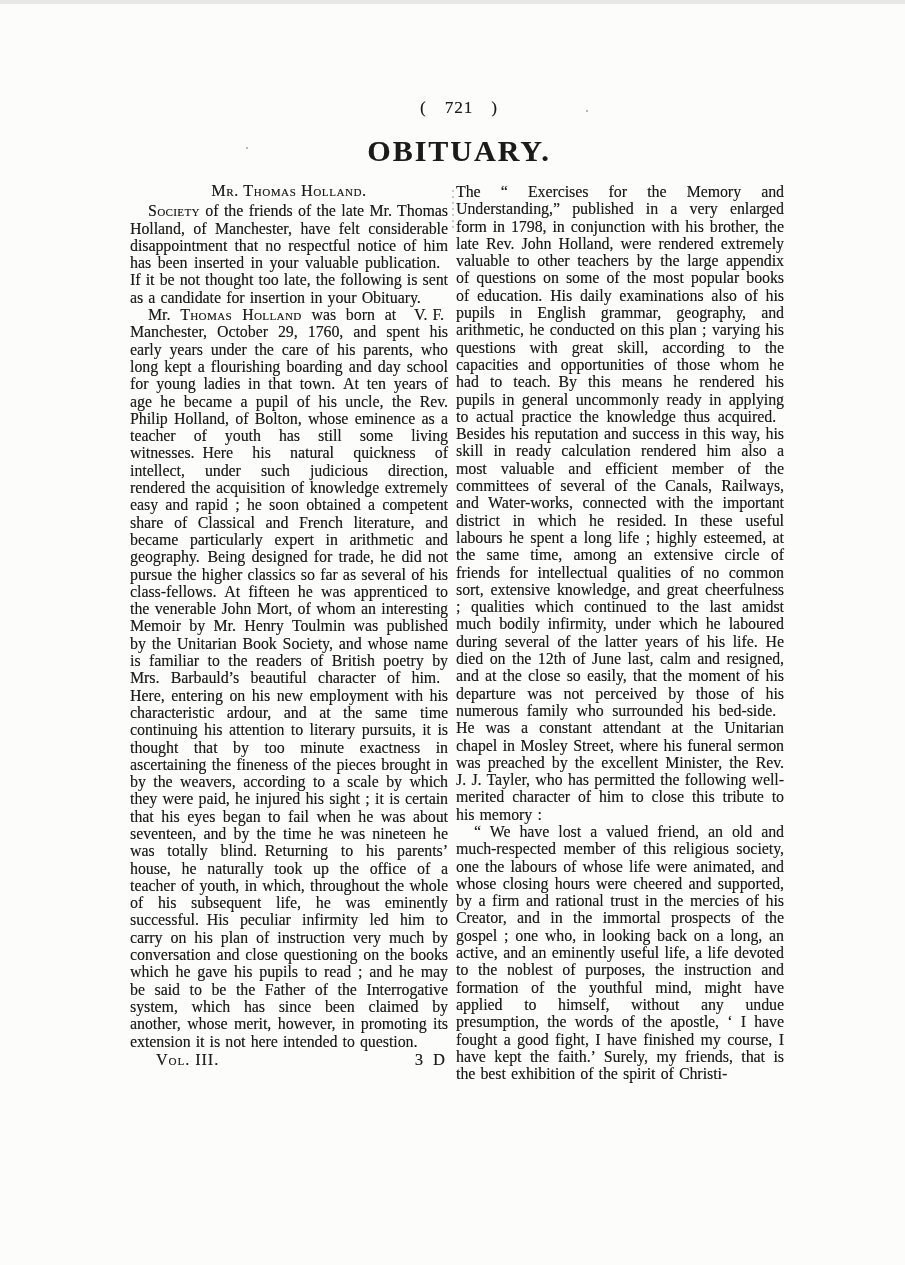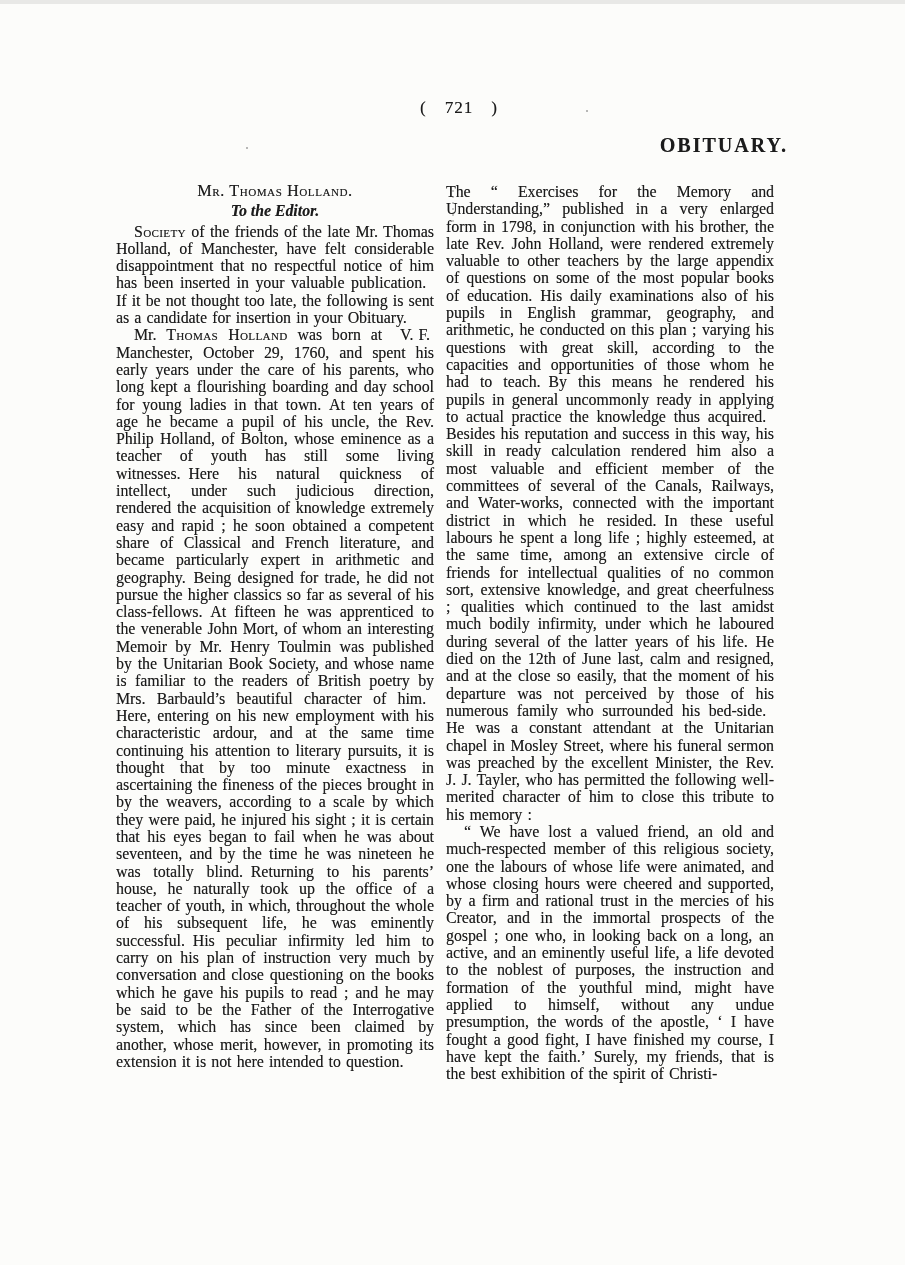--- a/index.html
+++ b/index.html
@@ -26,33 +26,32 @@
     text-align: center;
     font-size: 17px;
     letter-spacing: 1px;
   }
   .main-title {
     position: absolute;
     top: 130px;
     left: 130px;
     width: 658px;
     margin: 0;
-    text-align: right;
-    font-size: 20px;
+    text-align: center;
+    font-size: 30px;
     font-weight: bold;
     letter-spacing: 2px;
   }
   .columns {
     position: absolute;
     top: 179px;
-    left: 116px;
+    left: 130px;
     width: 658px;
     display: flex;
     gap: 8px;
-    justify-content: space-between;
   }
   .col { font-size: 15.8px; line-height: 17.3px; }
   .col-left  { width: 318px; flex: 0 0 318px; }
   .col-right { width: 328px; flex: 0 0 328px; }
   .art-heading {
     text-align: center;
     font-variant: small-caps;
     font-size: 16.2px;
     letter-spacing: 0.6px;
     margin: 0 0 2px 0;
@@ -122,26 +121,29 @@
   <h1 class="main-title">OBITUARY.</h1>
 
   <span class="scan-line"></span>
   <span class="scan-dot dot-a"></span>
   <span class="scan-dot dot-b"></span>
 
   <div class="columns">
 
     <div class="col col-left">
       <div class="art-heading">Mr. Thomas Holland.</div>
-      <div class="editor-line">To the Editor.</div>
 
       <p class="para"><span class="sc">Society</span><span> of the friends of the late Mr. Thomas Holland, of Manchester, have felt considerable disappointment that no respectful notice of him has been inserted in your valuable publication. If it be not thought too late, the following is sent as a candidate for insertion in your Obituary.</span><span class="sig">V. F.</span></p>
 
       <p class="para"><span>Mr. </span><span class="sc">Thomas Holland</span><span> was born at Manchester, October 29, 1760, and spent his early years under the care of his parents, who long kept a flourishing boarding and day school for young ladies in that town. At ten years of age he became a pupil of his uncle, the Rev. Philip Holland, of Bolton, whose eminence as a teacher of youth has still some living witnesses. Here his natural quickness of intellect, under such judicious direction, rendered the acquisition of knowledge extremely easy and rapid ; he soon obtained a competent share of Classical and French literature, and became particularly expert in arithmetic and geography. Being designed for trade, he did not pursue the higher classics so far as several of his class-fellows. At fifteen he was apprenticed to the venerable John Mort, of whom an interesting Memoir by Mr. Henry Toulmin was published by the Unitarian Book Society, and whose name is familiar to the readers of British poetry by Mrs. Barbauld’s beautiful character of him. Here, entering on his new employment with his characteristic ardour, and at the same time continuing his attention to literary pursuits, it is thought that by too minute exactness in ascertaining the fineness of the pieces brought in by the weavers, according to a scale by which they were paid, he injured his sight ; it is certain that his eyes began to fail when he was about seventeen, and by the time he was nineteen he was totally blind. Returning to his parents’ house, he naturally took up the office of a teacher of youth, in which, throughout the whole of his subsequent life, he was eminently successful. His peculiar infirmity led him to carry on his plan of instruction very much by conversation and close questioning on the books which he gave his pupils to read ; and he may be said to be the Father of the Interrogative system, which has since been claimed by another, whose merit, however, in promoting its extension it is not here intended to question.</span></p>
 
+      <div class="footer-row">
+        <span class="vol">Vol. III.</span>
+        <span class="sig-mark">3 D</span>
+      </div>
     </div>
 
     <div class="col col-right">
       <p class="para no-indent">The “ Exercises for the Memory and Understanding,” published in a very enlarged form in 1798, in conjunction with his brother, the late Rev. John Holland, were rendered extremely valuable to other teachers by the large appendix of questions on some of the most popular books of education. His daily examinations also of his pupils in English grammar, geography, and arithmetic, he conducted on this plan ; varying his questions with great skill, according to the capacities and opportunities of those whom he had to teach. By this means he rendered his pupils in general uncommonly ready in applying to actual practice the knowledge thus acquired. Besides his reputation and success in this way, his skill in ready calculation rendered him also a most valuable and efficient member of the committees of several of the Canals, Railways, and Water-works, connected with the important district in which he resided. In these useful labours he spent a long life ; highly esteemed, at the same time, among an extensive circle of friends for intellectual qualities of no common sort, extensive knowledge, and great cheerfulness ; qualities which continued to the last amidst much bodily infirmity, under which he laboured during several of the latter years of his life. He died on the 12th of June last, calm and resigned, and at the close so easily, that the moment of his departure was not perceived by those of his numerous family who surrounded his bed-side. He was a constant attendant at the Unitarian chapel in Mosley Street, where his funeral sermon was preached by the excellent Minister, the Rev. J. J. Tayler, who has permitted the following well-merited character of him to close this tribute to his memory :</p>
       <p class="para">“ We have lost a valued friend, an old and much-respected member of this religious society, one the labours of whose life were animated, and whose closing hours were cheered and supported, by a firm and rational trust in the mercies of his Creator, and in the immortal prospects of the gospel ; one who, in looking back on a long, an active, and an eminently useful life, a life devoted to the noblest of purposes, the instruction and formation of the youthful mind, might have applied to himself, without any undue presumption, the words of the apostle, ‘ I have fought a good fight, I have finished my course, I have kept the faith.’ Surely, my friends, that is the best exhibition of the spirit of Christi-</p>
     </div>
 
   </div>
 </div>
 

